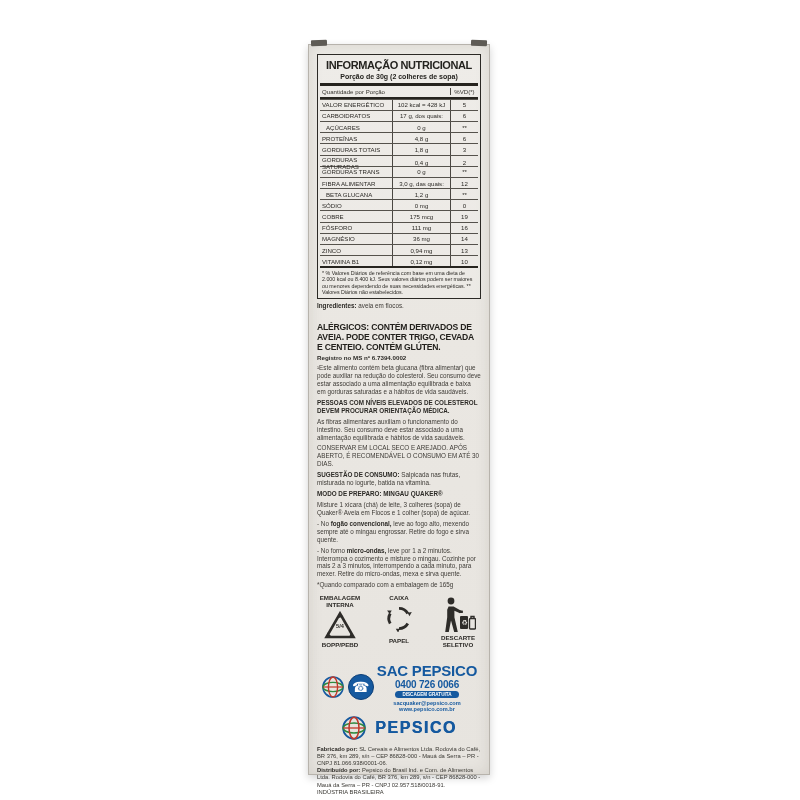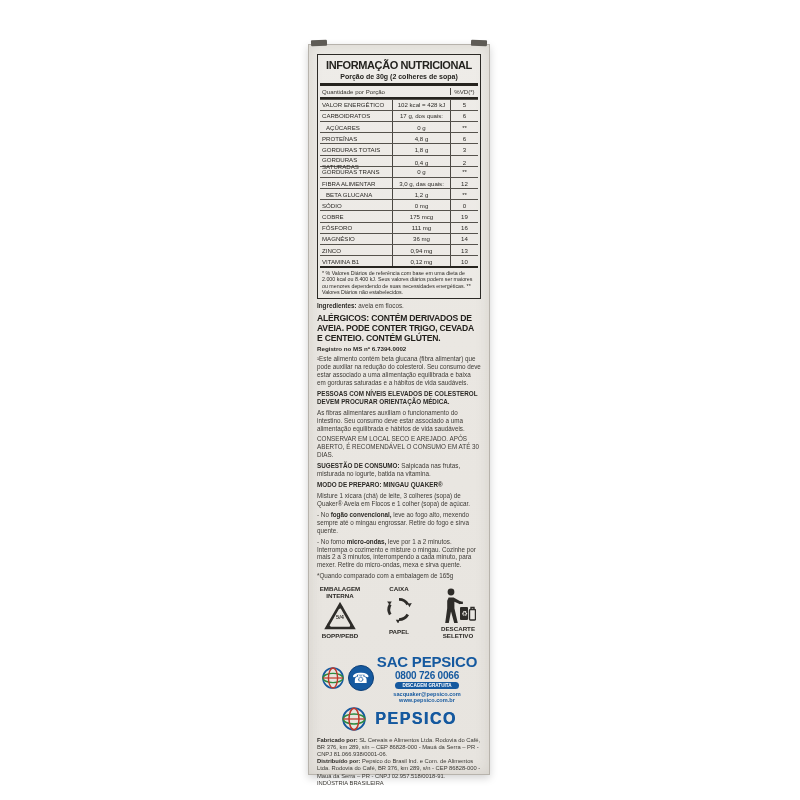--- a/index.html
+++ b/index.html
@@ -34,21 +34,21 @@
   .nc { font-size:6.1px; color:#2c2a26; height:100%; display:flex; align-items:center; }
   .nc.name { padding-left:2px; border-right:1px solid #4a4742; }
   .nc.name.ind { padding-left:6px; }
   .nc.amt { justify-content:center; border-right:1px solid #4a4742; text-align:center; }
   .nc.dv  { justify-content:center; }
   .nfoot { font-size:5.3px; line-height:1.22; padding:2px 2px 2px 2px; color:#2c2a26; }
 
   
   .sec { margin-top:3px; font-size:6.3px; line-height:1.26; color:#3d3a35; text-align:left; }
   .sec b { color:#2c2a26; }
-  .alerg { font-weight:bold; font-size:8.6px; line-height:1.18; color:#23211d; margin-top:3px; letter-spacing:-.2px;}
+  .alerg { font-weight:bold; font-size:8.6px; line-height:1.18; color:#23211d; margin-top:12px; letter-spacing:-.2px;}
   .reg { font-weight:bold; font-size:6.2px; margin-top:2px; color:#2c2a26;}
   .boldsec { font-weight:bold; color:#2c2a26; }
 
   
   .recyc { display:flex; justify-content:center; align-items:flex-start; gap:13px; margin-top:6px; height:62px; }
   .ric { display:flex; flex-direction:column; align-items:center; width:54px; text-align:center; }
   .ric .tt { font-weight:bold; font-size:6.2px; line-height:1.1; color:#2c2a26; }
   .ric .mt { font-weight:bold; font-size:6.2px; color:#2c2a26; margin-top:1px;}
   .tri-wrap { position:relative; width:32px; height:29px; margin-top:2px; }
   .tri-code { position:absolute; left:0; top:12px; width:32px; text-align:center; font-size:5.6px; font-weight:bold; color:#2c2a26; }
@@ -244,21 +244,21 @@
         <circle cx="12" cy="12" r="10" fill="none" stroke="#15599f" stroke-width="1.7"></circle>
         <ellipse cx="12" cy="12" rx="10" ry="4.6" fill="none" stroke="#2c8a3e" stroke-width="1.4"></ellipse>
         <ellipse cx="12" cy="12" rx="4.6" ry="10" fill="none" stroke="#c0392b" stroke-width="1.4"></ellipse>
         <line x1="2" y1="12" x2="22" y2="12" stroke="#c0392b" stroke-width="1.2"></line>
       </svg>
       <div class="phone-circ">
           <span>☎</span>
         </div>
       <div class="sactext">
         <div class="sactitle">SAC PEPSICO</div>
-        <div class="sacphone">0800 726 0066</div>
+        <div class="sacphone">0400 726 0066</div>
         <div class="sacpill">DISCAGEM GRATUITA</div>
         <div class="sacmail">sacquaker@pepsico.com</div>
         <div class="sacsite">www.pepsico.com.br</div>
       </div>
     </div>
 
     <div class="peprow">
       <svg width="26" height="26" viewBox="0 0 24 24">
         <circle cx="12" cy="12" r="10" fill="none" stroke="#15599f" stroke-width="1.7"></circle>
         <ellipse cx="12" cy="12" rx="10" ry="4.6" fill="none" stroke="#2c8a3e" stroke-width="1.4"></ellipse>

